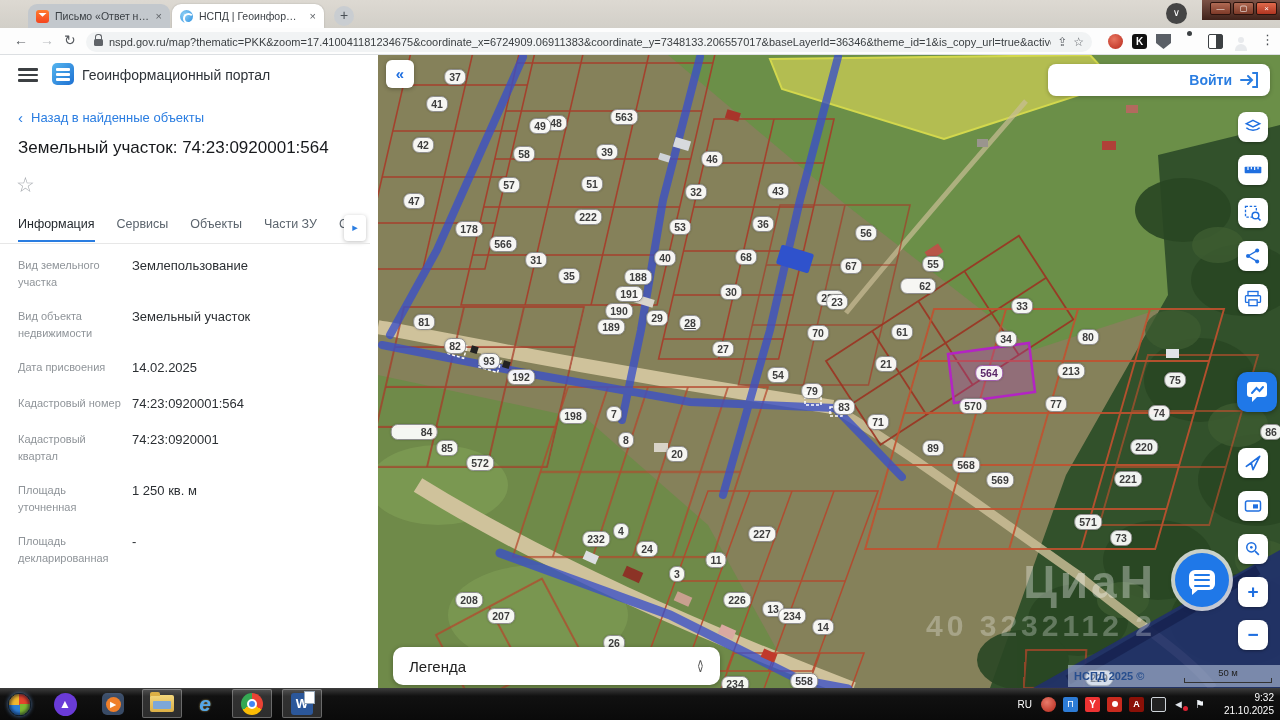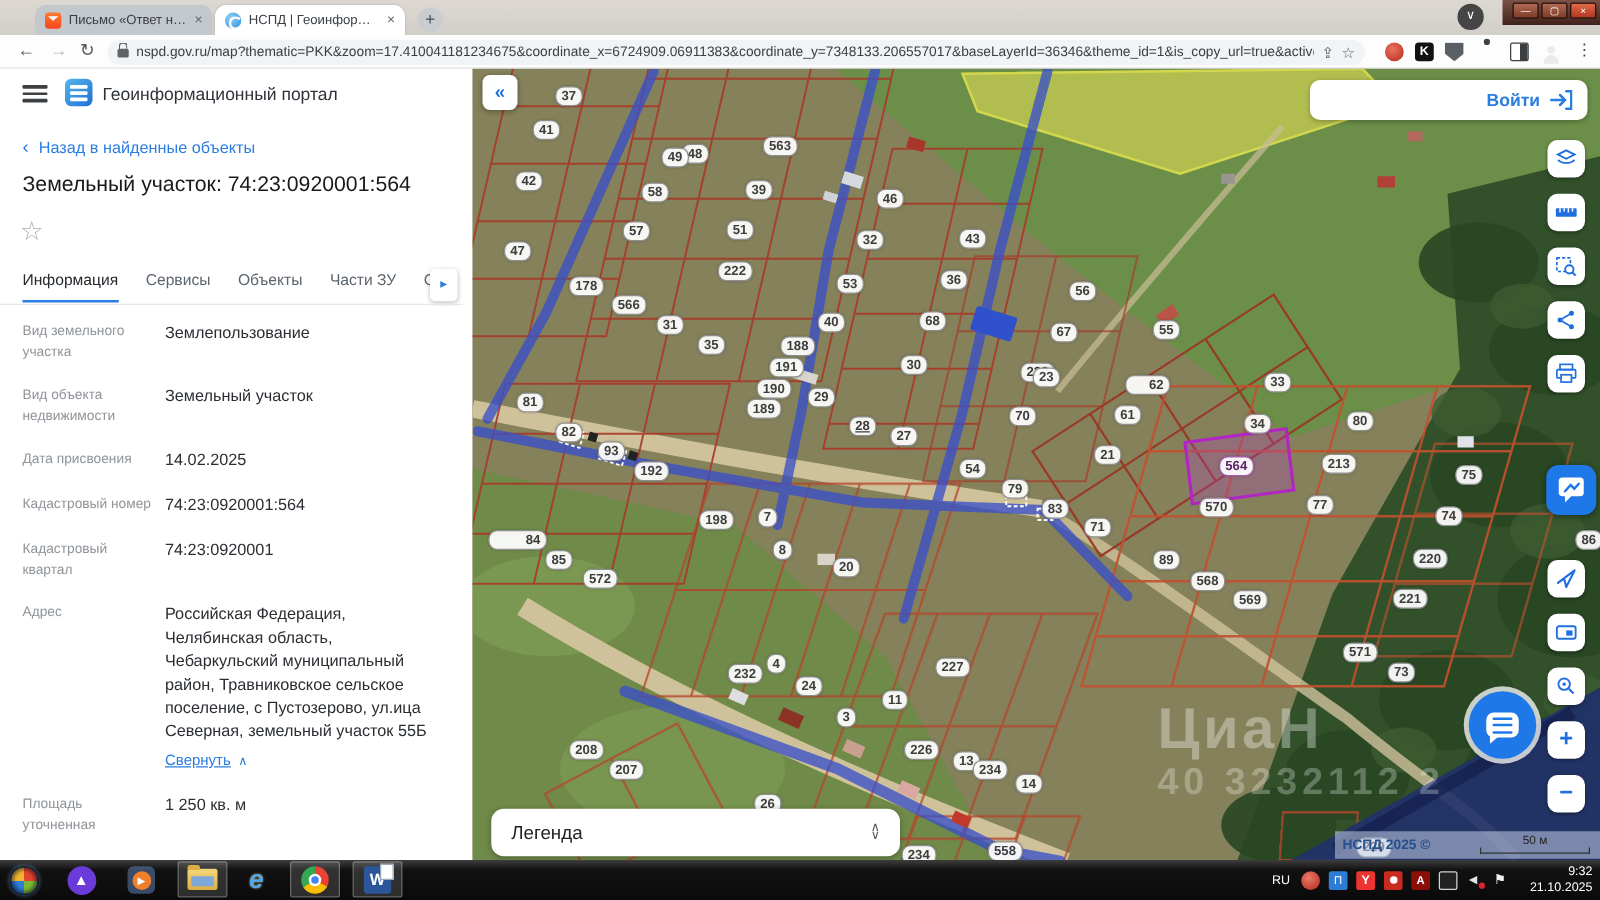--- a/index.html
+++ b/index.html
@@ -108,21 +108,21 @@
     box-shadow:0 1px 5px rgba(0,0,0,.3); display:flex; align-items:center; padding:0 16px; }
   .legend-txt { font-size:15px; color:#222; flex:1; }
   .legend-sort { display:flex; flex-direction:column; line-height:.62; color:#555; font-size:10px; text-align:center; }
   .attrib { position:absolute; left:690px; top:610px; width:212px; height:22px; background:rgba(195,210,230,.55);
     display:flex; align-items:center; padding:0 6px; }
   .attrib-txt { font-size:11px; font-weight:bold; color:#274e8e; flex:1; }
   .scalebar { width:92px; position:relative; height:14px; }
   .scalebar .lbl { position:absolute; left:0; right:0; top:-2px; text-align:center; font-size:9.5px; color:#222; }
   .scalebar .bar { position:absolute; left:2px; right:2px; bottom:0; height:5px; border-left:1px solid #333; border-right:1px solid #333; border-bottom:1px solid #333; }
   .watermark { position:absolute; left:548px; top:500px; color:rgba(255,255,255,.34); font-weight:bold; pointer-events:none; }
-  .wm1 { font-size:46px; letter-spacing:3px; }
+  .wm1 { font-size:46px; letter-spacing:3px;text-align:right; }
   .wm2 { font-size:30px; letter-spacing:4px; color:rgba(255,255,255,.28); }
 
   
   .taskbar { position:absolute; left:0; top:688px; width:1280px; height:32px;
     background:linear-gradient(#3d3d3d,#111 25%,#0a0a0a); }
   .tb-item { position:absolute; top:3px; width:26px; height:26px; display:flex; align-items:center; justify-content:center; }
   .tb-slot { position:absolute; top:1px; width:40px; height:29px; background:rgba(255,255,255,.14);
     border:1px solid rgba(255,255,255,.28); border-radius:2px; display:flex; align-items:center; justify-content:center; }
   .orb { width:23px; height:23px; border-radius:50%; background:conic-gradient(#e4452c 0 25%, #7db832 0 50%, #2e7fd4 0 75%, #f2b72e 0 100%);
     box-shadow:inset 0 0 3px 2px rgba(0,0,30,.5), 0 0 4px rgba(120,180,255,.6); border:1px solid #123; }
@@ -234,24 +234,20 @@
         </div>
         <div class="f-row">
           <div class="f-label">Кадастровый номер</div>
           <div class="f-value">74:23:0920001:564</div>
         </div>
         <div class="f-row">
           <div class="f-label">Кадастровый квартал</div>
           <div class="f-value">74:23:0920001</div>
         </div>
         <div class="f-row">
-          <div class="f-label">Адрес</div>
-          <div class="f-value">Российская Федерация, Челябинская область, Чебаркульский муниципальный район, Травниковское сельское поселение, с Пустозерово, ул.ица Северная, земельный участок 55Б<div class="collapse-link">Свернуть<span class="car">∧</span></div></div>
-        </div>
-        <div class="f-row">
           <div class="f-label">Площадь уточненная</div>
           <div class="f-value">1 250 кв. м</div>
         </div>
         <div class="f-row">
           <div class="f-label">Площадь декларированная</div>
           <div class="f-value">-</div>
         </div>
       </div>
     <div class="sb-scroll">
         <div class="sb-thumb"></div>
@@ -454,27 +450,27 @@
         <div class="pill" style="left: 158px; top: 205px;">31</div>
         <div class="pill" style="left: 287px; top: 203px;">40</div>
         <div class="pill" style="left: 555px; top: 209px;">55</div>
         <div class="pill" style="left: 473px; top: 211px;">67</div>
         <div class="pill" style="left: 191px; top: 221px;">35</div>
         <div class="pill" style="left: 260px; top: 222px;">188</div>
         <div class="pill" style="left: 353px; top: 237px;">30</div>
         <div class="pill" style="left: 251px; top: 239px;">191</div>
         <div class="pill" style="left: 452px; top: 243px;">223</div>
         <div class="pill" style="left: 459px; top: 247px;">23</div>
-        <div class="pill" style="left: 540px; top: 253px; padding-left: 18px;">62</div>
+        <div class="pill" style="left: 540px; top: 231px; padding-left: 18px;">62</div>
         <div class="pill" style="left: 644px; top: 251px;">33</div>
         <div class="pill" style="left: 241px; top: 256px;">190</div>
         <div class="pill" style="left: 279px; top: 263px;">29</div>
         <div class="pill" style="left: 233px; top: 272px;">189</div>
         <div class="pill" style="left: 46px; top: 267px;">81</div>
-        <div class="pill" style="left: 312px; top: 286px; text-decoration: underline;">28</div>
+        <div class="pill" style="left: 312px; top: 268px; text-decoration: underline;">28</div>
         <div class="pill" style="left: 524px; top: 277px;">61</div>
         <div class="pill" style="left: 440px; top: 278px;">70</div>
         <div class="pill" style="left: 628px; top: 284px;">34</div>
         <div class="pill" style="left: 710px; top: 282px;">80</div>
         <div class="pill" style="left: 77px; top: 291px;">82</div>
         <div class="pill" style="left: 345px; top: 294px;">27</div>
         <div class="pill" style="left: 111px; top: 306px;">93</div>
         <div class="pill" style="left: 508px; top: 309px;">21</div>
         <div class="pill sel" style="left: 611px; top: 318px;">564</div>
         <div class="pill" style="left: 693px; top: 316px;">213</div>

